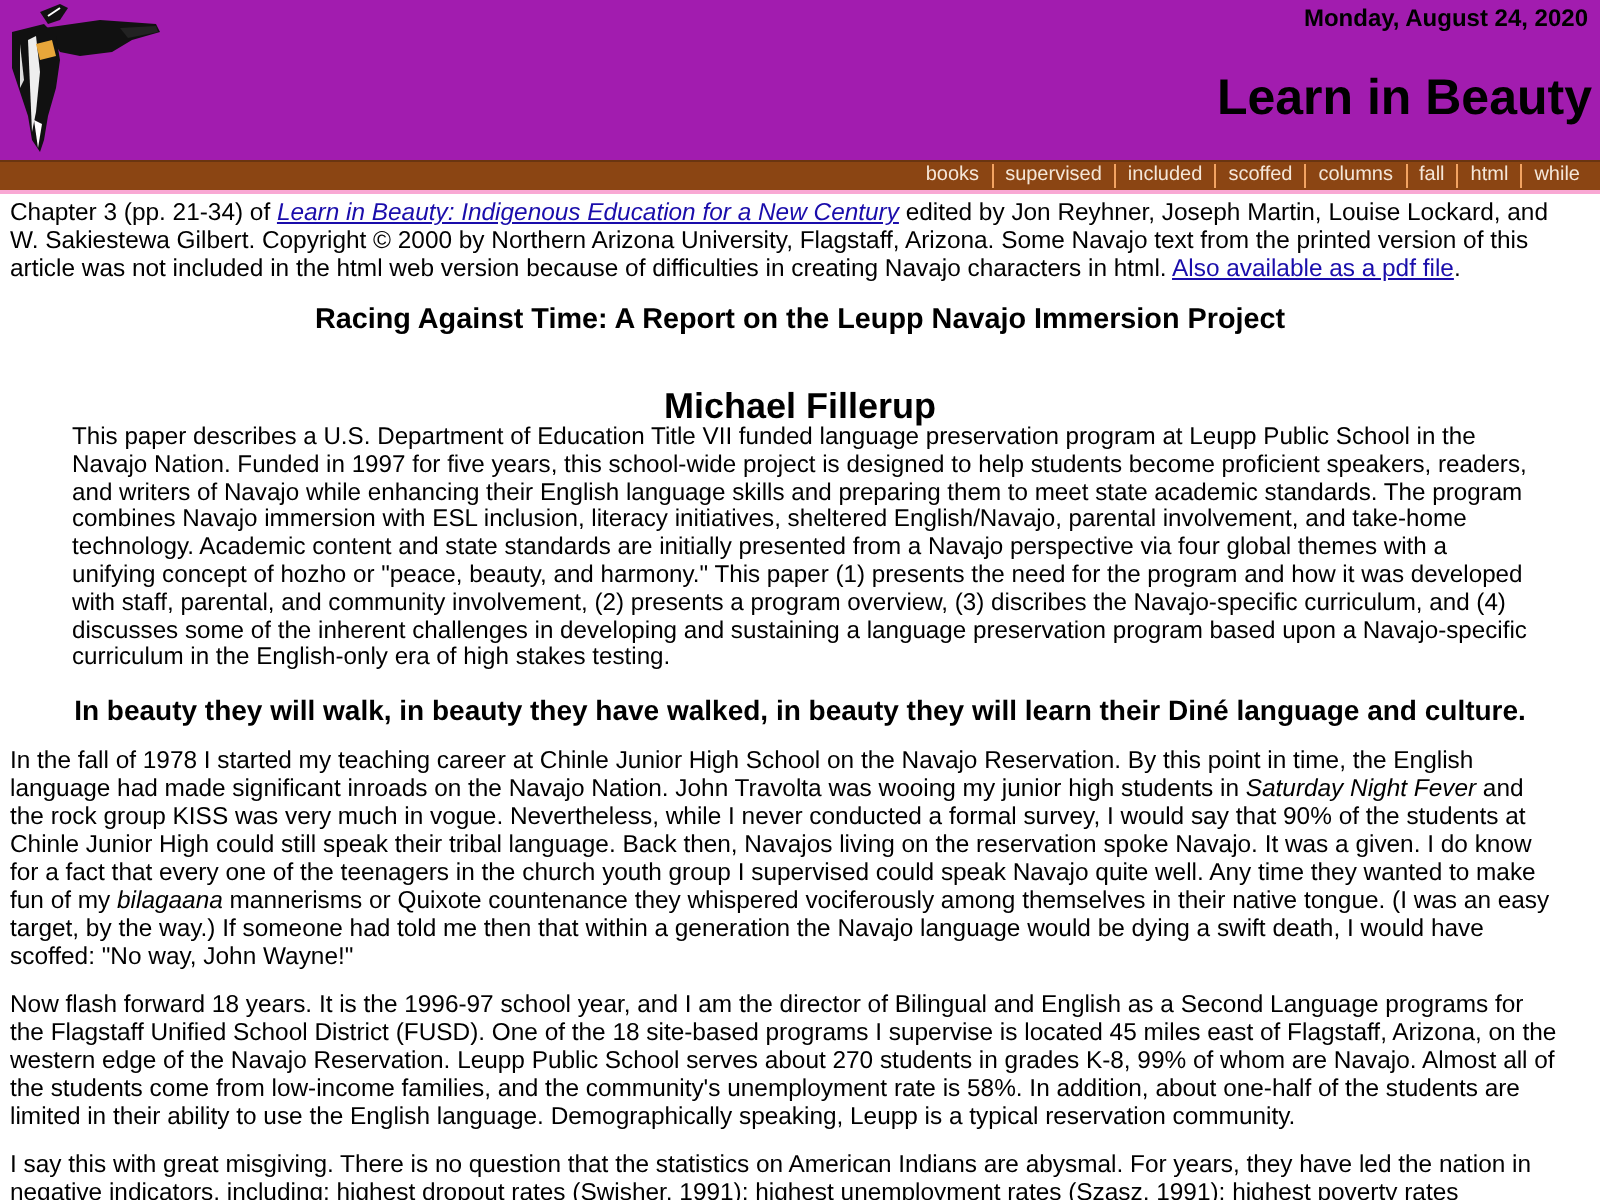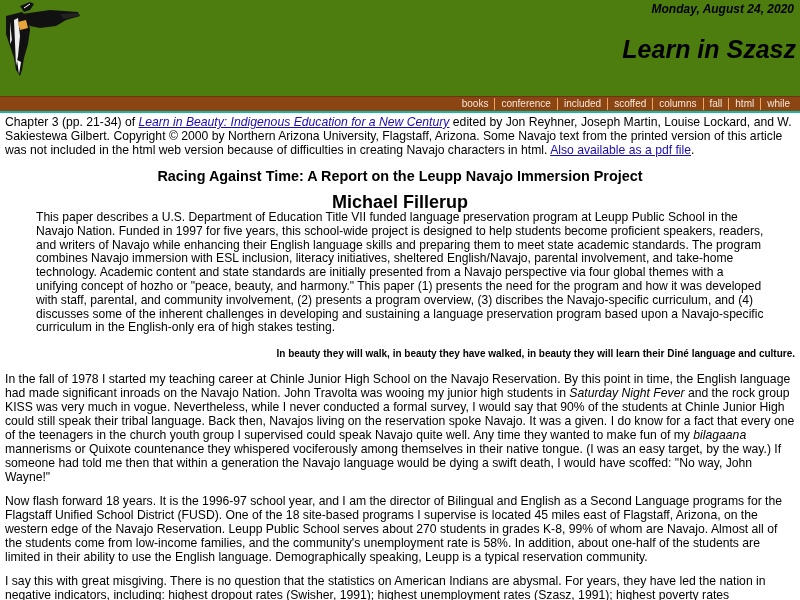--- a/index.html
+++ b/index.html
@@ -1,31 +1,31 @@
 <!DOCTYPE html>
 <html><head>
 <meta charset="utf-8">
 <style>
   html, body { margin: 0; padding: 0; }
   body { width: 800px; height: 600px; overflow: hidden; background: #ffffff; font-family: "Liberation Sans", sans-serif; color: #000; }
-  .header { position: relative; height: 96px; background: #4d7c0f; font-style: italic; }
+  .header { position: relative; height: 80px; background: #a21caf; }
   .logo { position: absolute; left: 0; top: 0; width: 90px; height: 80px; }
   .date { position: absolute; right: 6px; top: 2px; font-size: 12px; font-weight: bold; color: #000; }
   .site-title { position: absolute; right: 4px; top: 35px; font-size: 25px; font-weight: bold; color: #000; letter-spacing: 0px; }
-  .navbar { height: 14px; background: #8b4513; border-top: 1px solid #6a3510; border-bottom: 2px solid #14b8a6; display: flex; justify-content: flex-end; align-items: center; padding-right: 4px; }
+  .navbar { height: 14px; background: #8b4513; border-top: 1px solid #6a3510; border-bottom: 2px solid #f9a8d4; display: flex; justify-content: flex-end; align-items: center; padding-right: 4px; }
   .nav-item { color: #f5e6d8; font-size: 10px; padding: 0 6px; border-left: 1px solid #f3a463; line-height: 12px; cursor: pointer; text-decoration: none; }
   .nav-item:first-child { border-left: none; }
   .content { padding: 2px 5px 0 5px; font-size: 12.2px; line-height: 14px; }
-  p { margin: 0 0 10px 0; }
+  p { margin: 0 14px 10px 0; }
   a { color: #1a0dab; text-decoration: underline; }
   .cite { margin-bottom: 12px; }
-  h1 { font-size: 14.4px; text-align: center; margin: 0 0 12px 0; font-weight: bold; }
+  h1 { font-size: 14.4px; text-align: center; margin: 0 0 29px 0; font-weight: bold; }
   .author { font-size: 18px; text-align: center; font-weight: bold; margin: 0 0 2px 0; }
   .abstract { margin: 0 30px 12px 31px; line-height: 13.8px; font-size: 12.1px; }
-  .motto { text-align: right; font-weight: bold; margin: 0 0 11px 0; font-size: 10px; }
+  .motto { text-align: center; font-weight: bold; margin: 0 0 11px 0; font-size: 14px; }
 </style>
 </head>
 <body>
 
 <div class="header">
   <div class="logo">
     <svg width="90" height="80" viewBox="0 0 90 80">
 
       <path d="M22 14 L50 10 L78 12 L80 16 L66 20 L56 26 L40 28 L30 26 Z" fill="#111"></path>
       <path d="M60 14 L78 13 L79 16 L64 19 Z" fill="#222"></path>
@@ -34,26 +34,26 @@
       <path d="M24 8 L30 4" stroke="#fff" stroke-width="1"></path>
 
       <path d="M6 16 L22 12 L28 18 L30 30 L28 44 L24 58 L22 70 L20 76 L16 70 L14 58 L10 46 L6 34 Z" fill="#111"></path>
       <path d="M14 20 L18 18 L20 36 L18 56 L16 66 Z" fill="#eee"></path>
       <path d="M18 22 L26 20 L28 28 L20 30 Z" fill="#e8a63a"></path>
       <path d="M17 60 L21 62 L19 74 Z" fill="#fff"></path>
       <path d="M10 22 L12 40 L10 44 Z" fill="#ddd"></path>
     </svg>
   </div>
   <div class="date">Monday, August 24, 2020</div>
-  <div class="site-title">Learn in Szasz</div>
+  <div class="site-title">Learn in Beauty</div>
 </div>
 
 <div class="navbar">
   <a class="nav-item">books</a>
-  <a class="nav-item">conference</a>
+  <a class="nav-item">supervised</a>
   <a class="nav-item">included</a>
   <a class="nav-item">scoffed</a>
   <a class="nav-item">columns</a>
   <a class="nav-item">fall</a>
   <a class="nav-item">html</a>
   <a class="nav-item">while</a>
 </div>
 
 <div class="content">
   <p class="cite"><span>Chapter 3 (pp. 21-34) of </span><a href="#" style="font-style:italic;">Learn in Beauty: Indigenous Education for a New Century</a><span> edited by Jon Reyhner, Joseph Martin, Louise Lockard, and W. Sakiestewa Gilbert. Copyright © 2000 by Northern Arizona University, Flagstaff, Arizona. Some Navajo text from the printed version of this article was not included in the html web version because of difficulties in creating Navajo characters in html. </span><a href="#">Also available as a pdf file</a><span>.</span></p>

